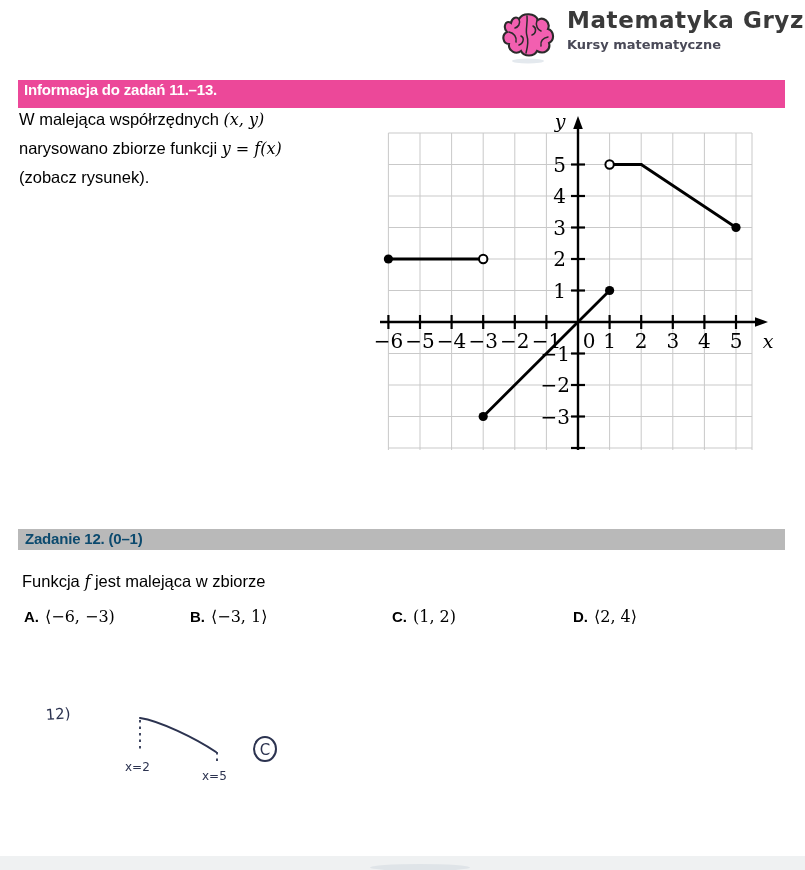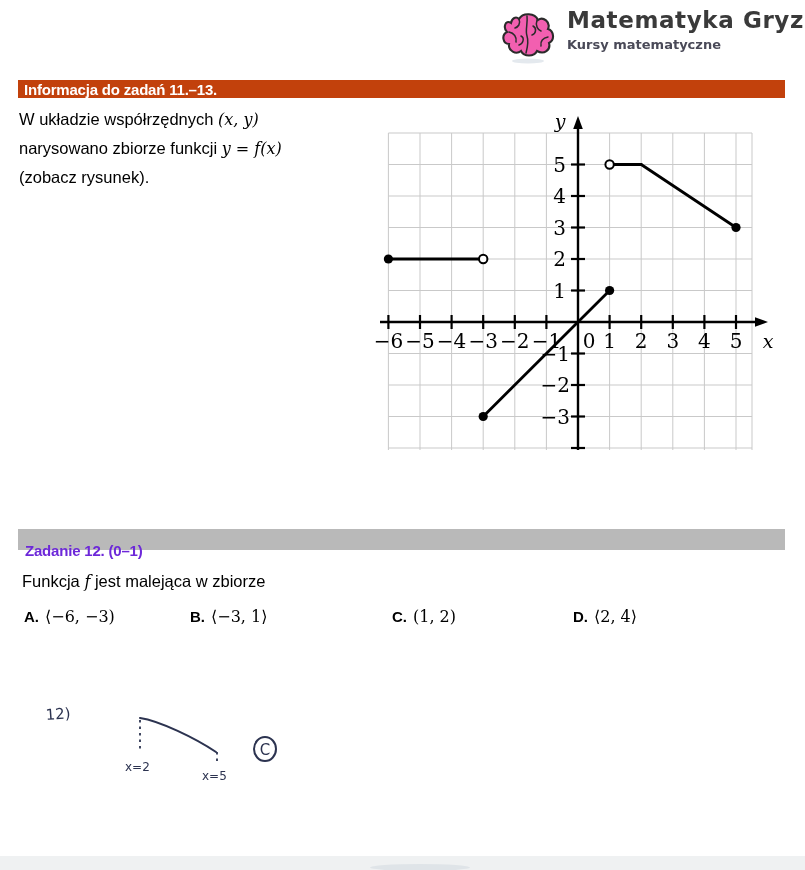--- a/index.html
+++ b/index.html
@@ -54,22 +54,22 @@
     margin-top: 3px;
     line-height: 16px;
   }
 
   
   #info-bar {
     position: absolute;
     left: 18px;
     top: 80px;
     width: 767px;
-    height: 18px;
-    background: #c2410c;
+    height: 28px;
+    background: #ec4899;
   }
   #info-bar-label {
     position: absolute;
     left: 6px;
     top: 1px;
     color: #ffffff;
     font-size: 15px;
     font-weight: bold;
     font-family: "Liberation Sans", sans-serif;
     letter-spacing: -0.2px;
@@ -107,24 +107,24 @@
     position: absolute;
     left: 18px;
     top: 529px;
     width: 767px;
     height: 21px;
     background: #b9b9b9;
   }
   #task-bar-label {
     position: absolute;
     left: 7px;
-    top: 13px;
+    top: 1px;
     font-size: 15px;
     font-weight: bold;
-    color: #6d28d9;
+    color: #0c4a6e;
     letter-spacing: -0.2px;
     white-space: nowrap;
   }
 
   #task-question {
     position: absolute;
     left: 22px;
     top: 556px;
     font-size: 16.5px;
     white-space: nowrap;
@@ -207,21 +207,21 @@
     <div id="logo-title">Matematyka Gryzie</div>
     <div id="logo-sub">Kursy matematyczne</div>
   </div>
 </div>
 
 <div id="info-bar">
   <span id="info-bar-label">Informacja do zadań 11.–13.</span>
 </div>
 
 <div id="intro-text">
-  <span>W układzie współrzędnych</span>
+  <span>W malejąca współrzędnych</span>
   <span class="mathi">(x, y)</span><br>
   <span>narysowano zbiorze funkcji</span>
   <span class="mathi">y = f(x)</span><br>
   <span>(zobacz rysunek).</span>
 </div>
 
 <div id="graph-figure">
   <svg id="graph-svg" width="420" height="350" viewBox="0 0 420 350">
 
     <g stroke="#c9c9c9" stroke-width="1">

